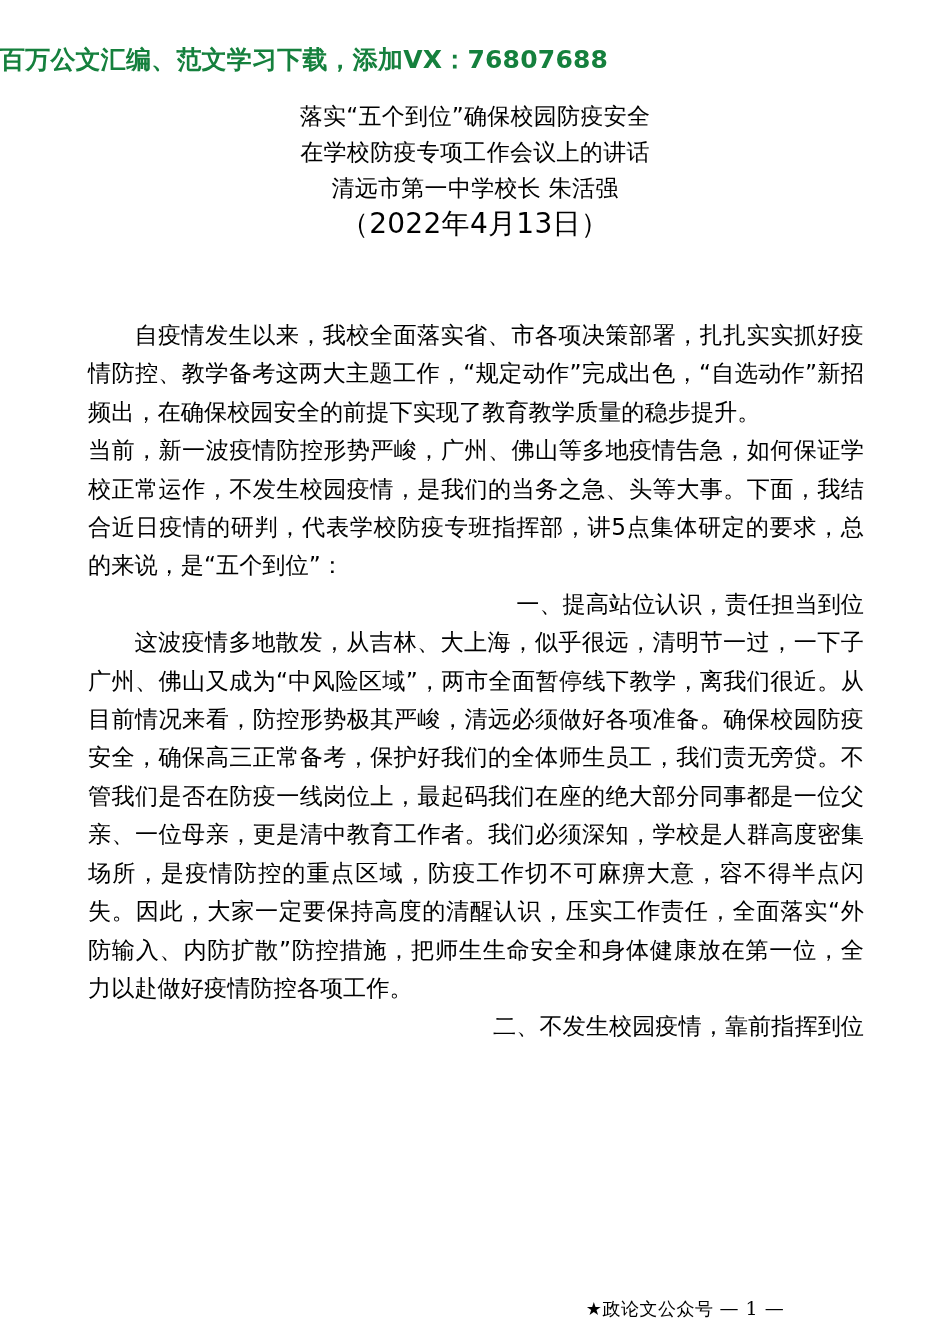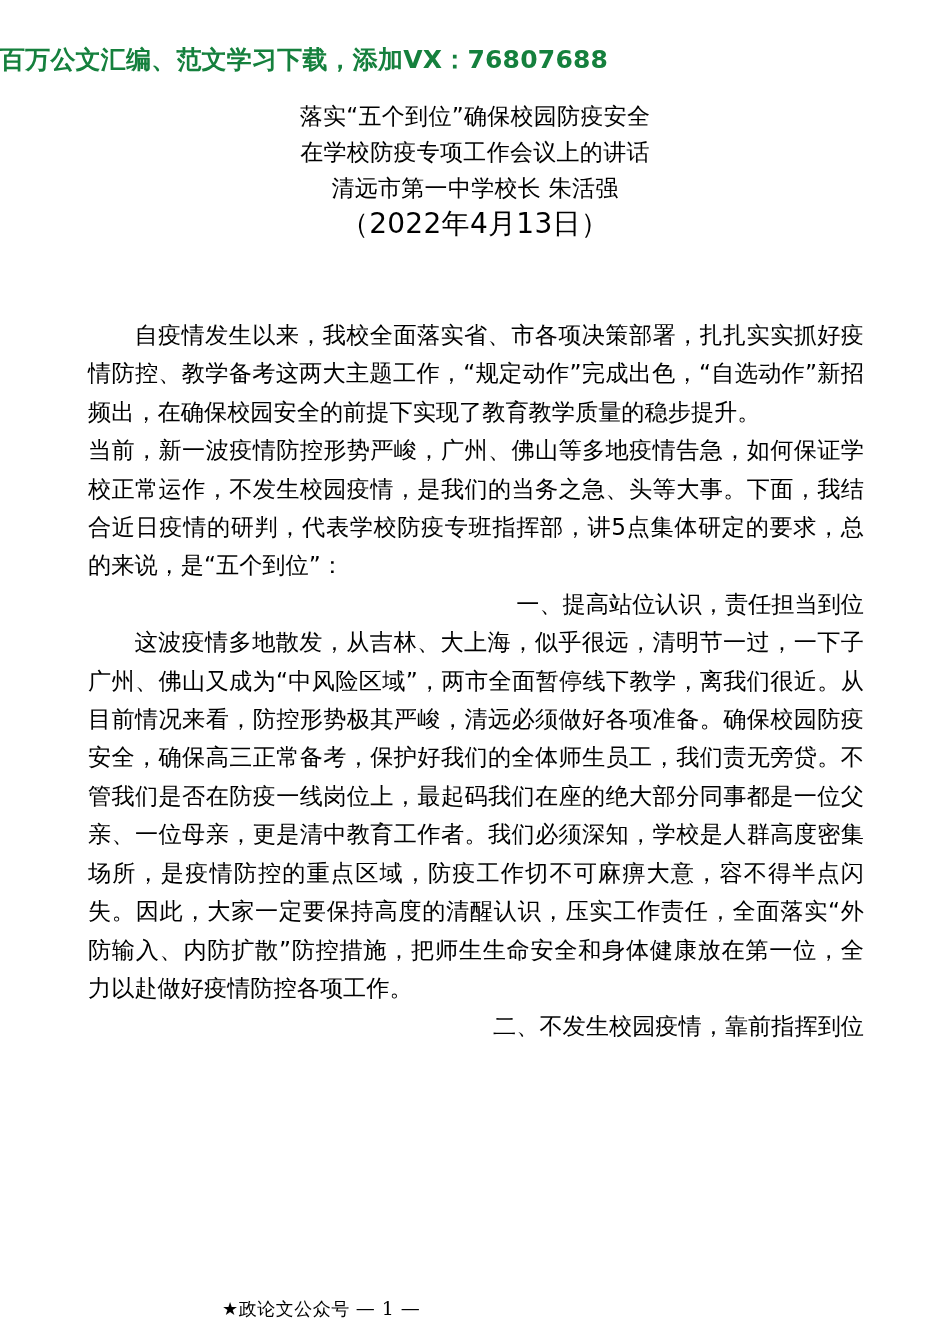--- a/index.html
+++ b/index.html
@@ -83,20 +83,21 @@
     text-indent: 2em;
     text-align: right;
   }
 
   
   .footer {
     position: absolute;
     bottom: 22px;
     left: 0;
     width: 950px;
+    text-align: center;
     padding-right: 24px;
     box-sizing: border-box;
   }
   .footer-inner {
     display: inline-block;
     font-size: 19px;
     line-height: 26px;
     white-space: nowrap;
     letter-spacing: 0.5px;
     position: relative;

